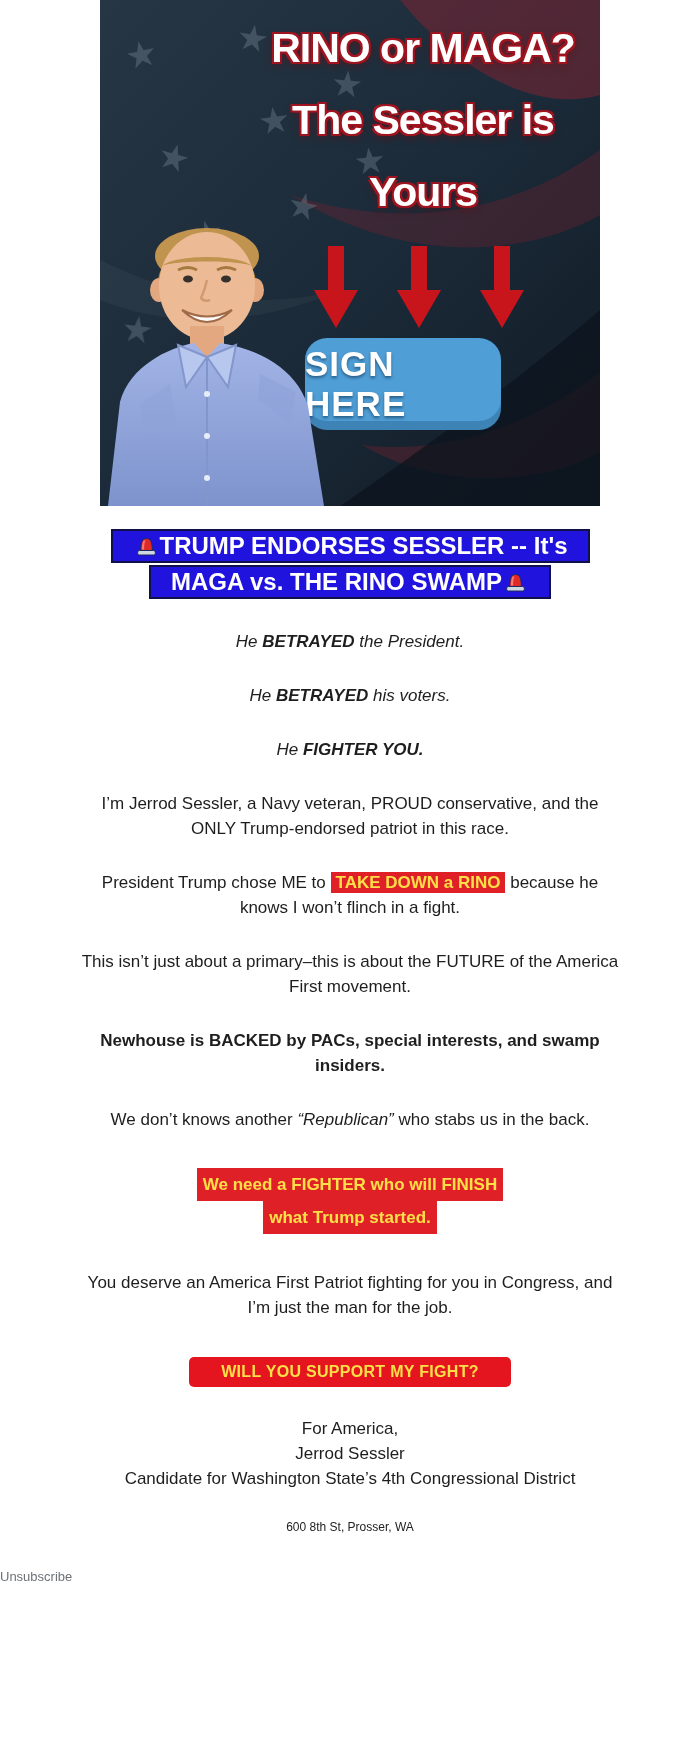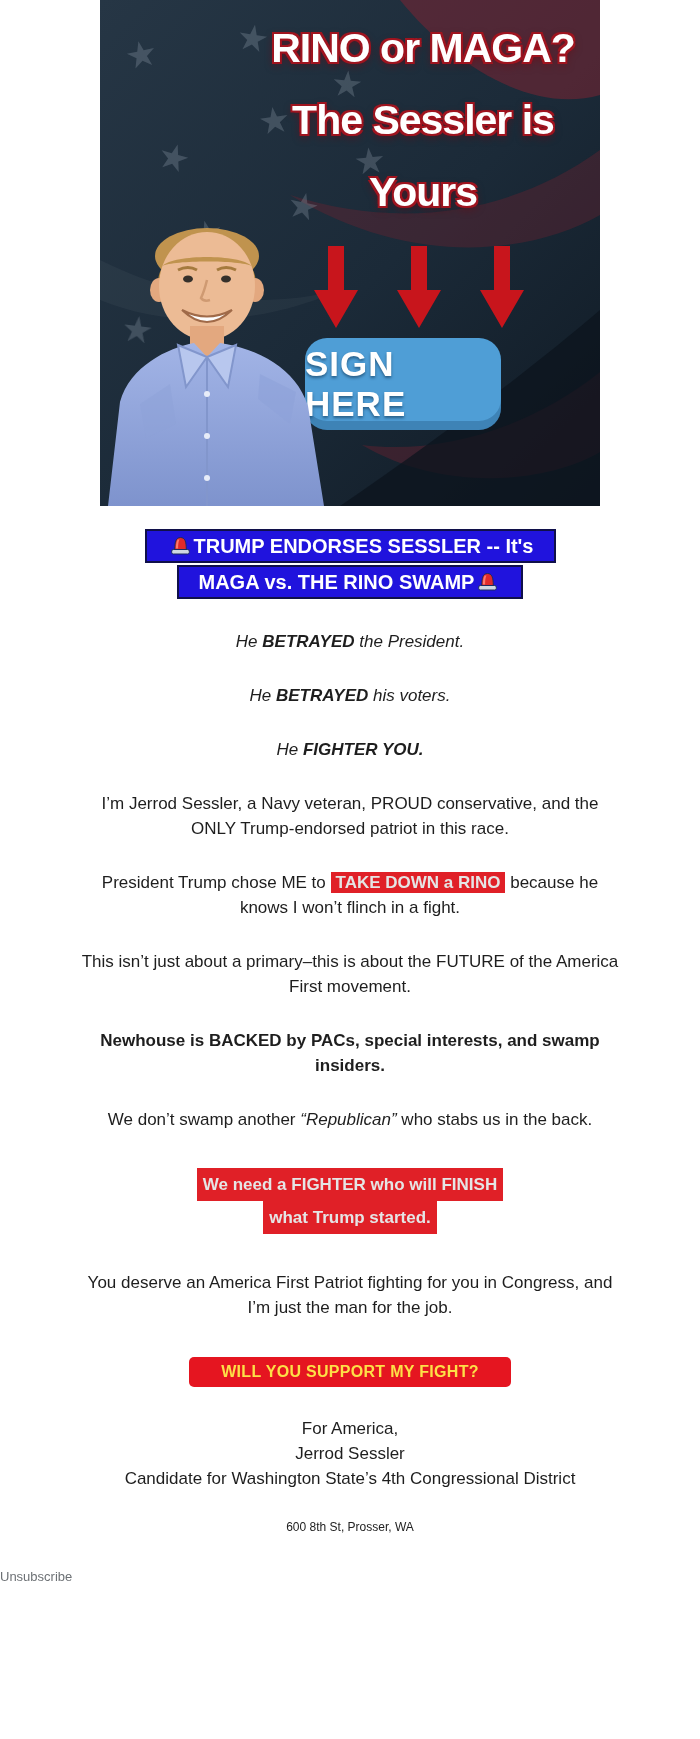--- a/index.html
+++ b/index.html
@@ -15,31 +15,31 @@
   .arrows{position:absolute;top:246px;left:213px;display:flex;gap:37px;}
   .arrow{width:46px;height:84px;}
   .sign-btn{position:absolute;left:205px;top:338px;width:196px;height:92px;background:#4f9ed6;border-radius:22px;
     color:#fff;font-weight:bold;font-size:35px;letter-spacing:1px;display:flex;align-items:center;justify-content:center;
     text-shadow:0 2px 3px rgba(8,40,70,.55);box-shadow:inset 0 -9px 0 rgba(18,60,100,.28);cursor:pointer;}
   .portrait{position:absolute;left:0;bottom:0;width:280px;height:282px;}
 
   
   .headline{text-align:center;margin:22px 10px 0;}
   .hl-line{display:inline-block;background:#2013dd;border:2px solid #10104a;color:#fff;
-    font-size:20px;font-weight:bold;padding:0 20px;line-height:30px;margin:1px 0;white-space:nowrap;}
+    font-size:24px;font-weight:bold;padding:0 20px;line-height:30px;margin:1px 0;white-space:nowrap;}
   .siren{width:21px;height:20px;vertical-align:-3px;margin:0 3px;}
 
   
   .copy{width:544px;margin:0 auto;text-align:center;font-size:17px;line-height:25px;}
   .copy p{margin:29px 0;}
   p.betrayed{font-style:italic;}
   p.betrayed b{font-weight:bold;}
   p.bold{font-weight:bold;}
   .quote-em{font-style:italic;}
-  .red-hl{background:#e02027;color:#e5e5e5;font-weight:bold;padding:1px 5px;}
+  .red-hl{background:#e02027;color:#fde047;font-weight:bold;padding:1px 5px;}
   p.fighter{margin:36px 0;line-height:29px;}
   .fighter .red-hl{display:inline-block;padding:2px 6px;}
 
   
   .cta{display:block;margin:37px auto 0;width:322px;height:30px;background:#e51520;border:none;border-radius:5px;
     color:#fde047;font-weight:bold;font-size:16px;letter-spacing:.3px;font-family:"Liberation Sans",sans-serif;cursor:pointer;}
   .signoff{margin-top:30px;}
 
   
   .footer-box{width:490px;margin:62px auto 0;border:4px solid #000;padding:15px 0;text-align:center;font-size:13px;color:#2b2b2b;}
@@ -155,21 +155,21 @@
     <p class="betrayed"><span>He </span><b>FIGHTER YOU.</b></p>
 
     <p>I’m Jerrod Sessler, a Navy veteran, PROUD conservative, and the ONLY Trump-endorsed patriot in this race.</p>
 
     <p><span>President Trump chose ME to </span><span class="red-hl">TAKE DOWN a RINO</span><span> because he knows I won’t flinch in a fight.</span></p>
 
     <p>This isn’t just about a primary–this is about the FUTURE of the America First movement.</p>
 
     <p class="bold">Newhouse is BACKED by PACs, special interests, and swamp insiders.</p>
 
-    <p><span>We don’t swamp another </span><span class="quote-em">“Republican”</span><span> who stabs us in the back.</span></p>
+    <p><span>We don’t knows another </span><span class="quote-em">“Republican”</span><span> who stabs us in the back.</span></p>
 
     <p class="fighter"><span class="red-hl">We need a FIGHTER who will FINISH</span><br><span class="red-hl">what Trump started.</span></p>
 
     <p>You deserve an America First Patriot fighting for you in Congress, and I’m just the man for the job.</p>
 
     <button class="cta">WILL YOU SUPPORT MY FIGHT?</button>
 
     <p class="signoff">
       <span>For America,</span><br>
       <span>Jerrod Sessler</span><br>

